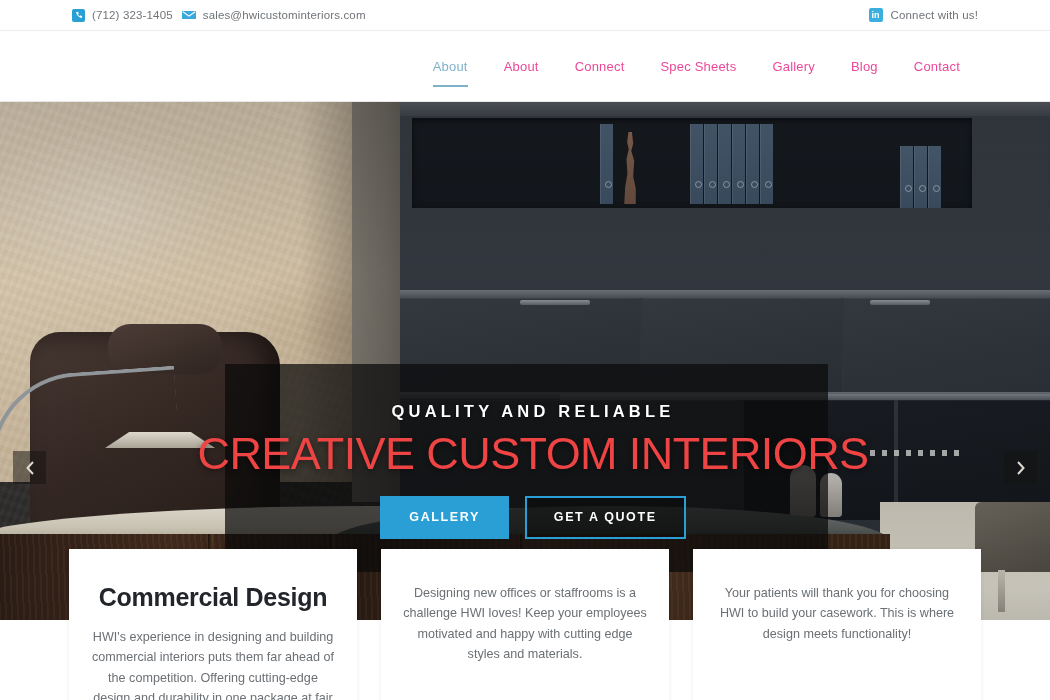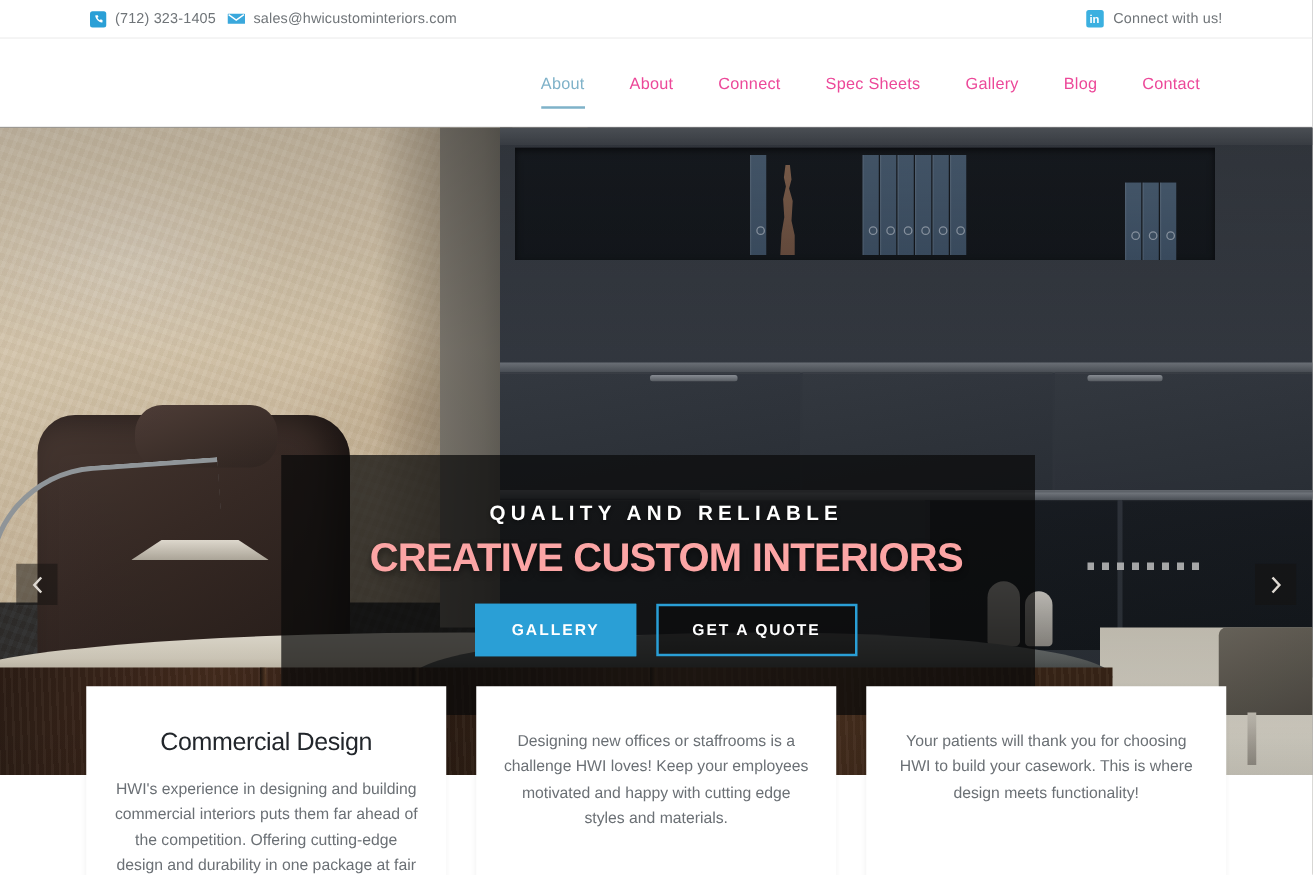--- a/index.html
+++ b/index.html
@@ -244,21 +244,21 @@
   .hero-content{
     position:absolute; left:0; right:0; top:300px;
     text-align:center; z-index:5;padding-left:16px;
   }
   .hero-eyebrow{
     color:#ffffff; font-size:16.5px; font-weight:bold;
     letter-spacing:4.2px; margin-bottom:9px;
     text-shadow:0 1px 3px rgba(0,0,0,.5);
   }
   .hero-title{
-    color:#fca5a5; font-size:32px; font-weight:bold;
+    color:#ef4444; font-size:45px; font-weight:normal;
     letter-spacing:-.6px; line-height:1.05;
     text-shadow:0 2px 6px rgba(0,0,0,.45);
   }
   .hero-btns{
     margin-top:19px; display:flex; justify-content:center; gap:16px;
   }
   .btn{
     font-size:12.5px; font-weight:bold; letter-spacing:1.6px;
     padding:13px 27px; cursor:pointer; line-height:1;
     white-space:nowrap;
@@ -283,21 +283,21 @@
   .cards{
     position:absolute; left:0; right:0; top:549px;
     display:flex; justify-content:center; gap:24px; z-index:8;
   }
   .card{
     width:288px; background:#ffffff;
     padding:34px 22px 30px; text-align:center;
     box-shadow:0 1px 5px rgba(0,0,0,.07);
   }
   .card-title{
-    font-size:20px; font-weight:normal; color:#22262b;
+    font-size:25px; font-weight:bold; color:#22262b;
     letter-spacing:-.3px; margin-bottom:15px;
   }
   .card-text{
     font-size:12.6px; line-height:1.62; color:#6b7075;
   }
   .page-bg{
     position:absolute; left:0; top:620px; width:1050px; height:80px;
     background:#ffffff;
   }
 </style>

